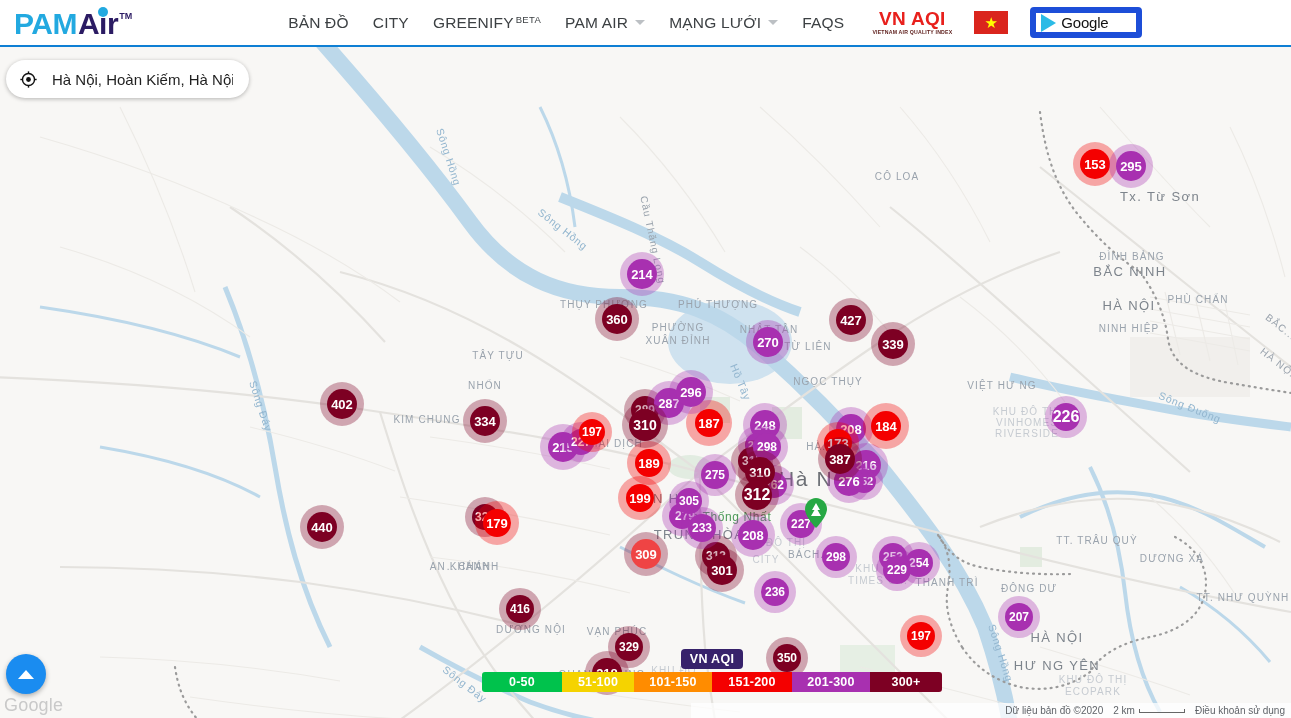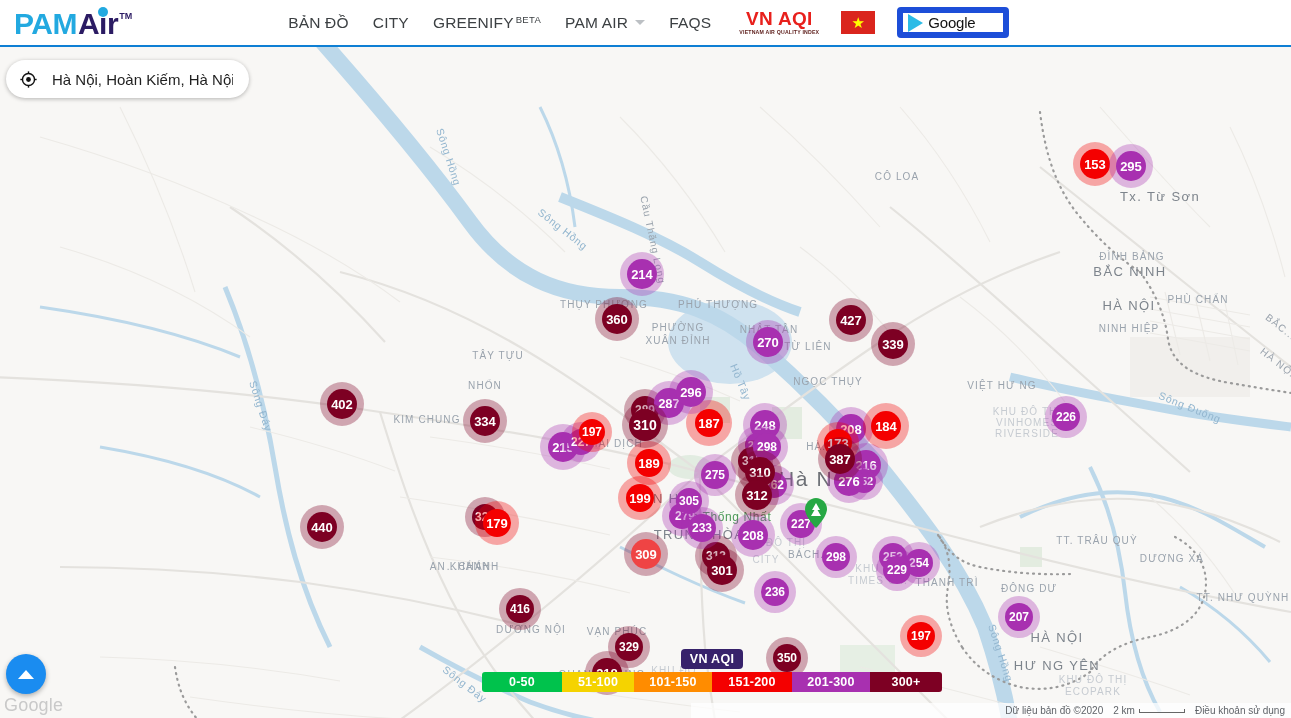--- a/index.html
+++ b/index.html
@@ -246,20 +246,24 @@
       </div>
       <div class="nav-item">
         <span>CITY</span>
       </div>
       <div class="nav-item">
         <span>GREENIFY</span>
         <span class="nav-sup">BETA</span>
       </div>
       <div class="nav-item">
         <span>PAM AIR</span>
+        <span class="caret"></span>
+      </div>
+      <div class="nav-item">
+        <span>MẠNG LƯỚI</span>
         <span class="caret"></span>
       </div>
       <div class="nav-item">
         <span>FAQS</span>
       </div>
 
       <div class="vnaqi-badge">
         <div class="vnaqi-main">VN AQI</div>
         <div class="vnaqi-sub">VIETNAM AIR QUALITY INDEX</div>
       </div>
@@ -620,21 +624,21 @@
           <span class="core" style="background: rgb(168, 48, 176);">
             <span class="lbl">276</span>
           </span>
         </div>
         <div class="marker" style="left: 864px; top: 434px; width: 24px; height: 24px; z-index: 21; font-size: 11px;">
           <span class="halo" style="width: 38px; height: 38px; background: rgb(168, 48, 176);"></span>
           <span class="core" style="background: rgb(168, 48, 176);">
             <span class="lbl">252</span>
           </span>
         </div>
-        <div class="marker" style="left: 757px; top: 448px; width: 30px; height: 30px; z-index: 23; font-size: 13px; justify-content: flex-end;">
+        <div class="marker" style="left: 757px; top: 448px; width: 30px; height: 30px; z-index: 23; font-size: 16px; justify-content: flex-end;">
           <span class="halo" style="width: 44px; height: 44px; background: rgb(125, 0, 35);"></span>
           <span class="core" style="background: rgb(125, 0, 35);">
             <span class="lbl">312</span>
           </span>
         </div>
         <div class="marker" style="left: 640px; top: 451px; width: 28px; height: 28px; z-index: 22; font-size: 13px;">
           <span class="halo" style="width: 44px; height: 44px; background: rgb(244, 0, 0);"></span>
           <span class="core" style="background: rgb(244, 0, 0);">
             <span class="lbl">199</span>
           </span>
@@ -728,21 +732,21 @@
           <span class="core" style="background: rgb(168, 48, 176);">
             <span class="lbl">254</span>
           </span>
         </div>
         <div class="marker" style="left: 775px; top: 545px; width: 28px; height: 28px; z-index: 20; font-size: 12px;">
           <span class="halo" style="width: 42px; height: 42px; background: rgb(168, 48, 176);"></span>
           <span class="core" style="background: rgb(168, 48, 176);">
             <span class="lbl">236</span>
           </span>
         </div>
-        <div class="marker" style="left: 1066px; top: 370px; width: 28px; height: 28px; z-index: 20; font-size: 12px;">
+        <div class="marker" style="left: 1066px; top: 370px; width: 28px; height: 28px; z-index: 20; font-size: 16px;">
           <span class="halo" style="width: 42px; height: 42px; background: rgb(168, 48, 176);"></span>
           <span class="core" style="background: rgb(168, 48, 176);">
             <span class="lbl">226</span>
           </span>
         </div>
         <div class="marker" style="left: 1019px; top: 570px; width: 28px; height: 28px; z-index: 20; font-size: 12px;">
           <span class="halo" style="width: 42px; height: 42px; background: rgb(168, 48, 176);"></span>
           <span class="core" style="background: rgb(168, 48, 176);">
             <span class="lbl">207</span>
           </span>

